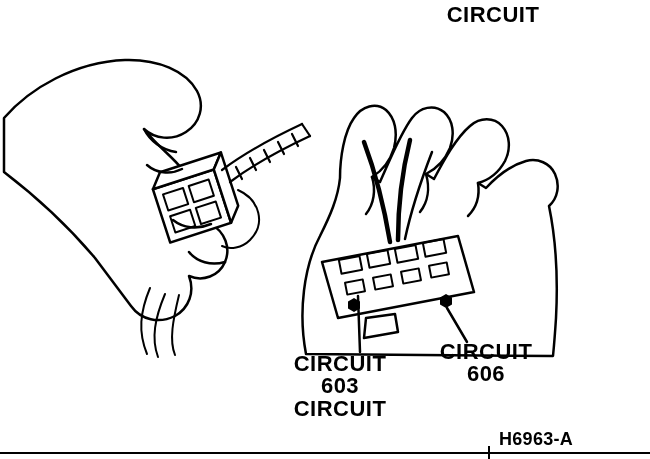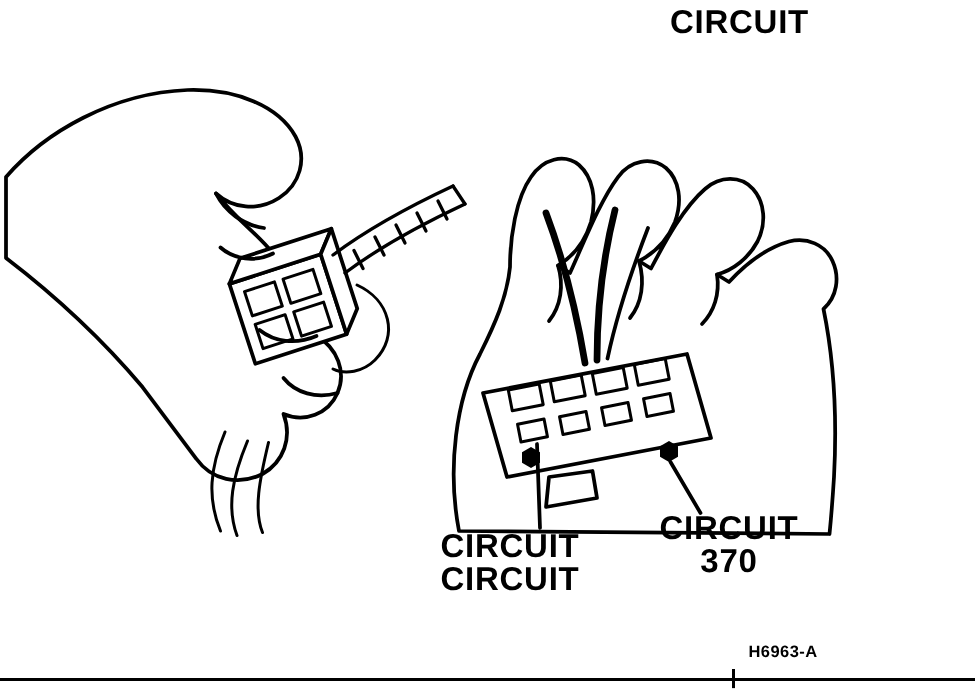--- a/index.html
+++ b/index.html
@@ -23,21 +23,21 @@
     font-size: 22px;
     line-height: 1.02;
     letter-spacing: 0.5px;
     color: #000000;
     white-space: nowrap;
   }
   .callout span { display: block; }
   .figref {
     position: absolute;
     font-weight: bold;
-    font-size: 11px;
+    font-size: 18px;
     letter-spacing: 0.3px;
     color: #000000;
   }
   .rule-h {
     position: absolute;
     left: 0; top: 452px;
     width: 650px; height: 2px;
     background: #000000;
   }
   .rule-v {
@@ -138,26 +138,27 @@
       <path d="M 447 308 L 467 342"></path>
     </g>
   </svg>
 
   <div class="callout" style="left:423px; top:4px; width:140px;">
     <span>CIRCUIT</span>
   </div>
 
   <div class="callout" style="left:279px; top:353px; width:122px;">
     <span>CIRCUIT</span>
+    <span>603</span>
     <span>CIRCUIT</span>
   </div>
 
   <div class="callout" style="left:421px; top:341px; width:130px;">
     <span>CIRCUIT</span>
-    <span>370</span>
+    <span>606</span>
   </div>
 
   <div class="figref" style="left:499px; top:429px;">H6963-A</div>
 
   <div class="rule-h"></div>
   <div class="rule-v"></div>
 
 </div>
 
 </body></html>

